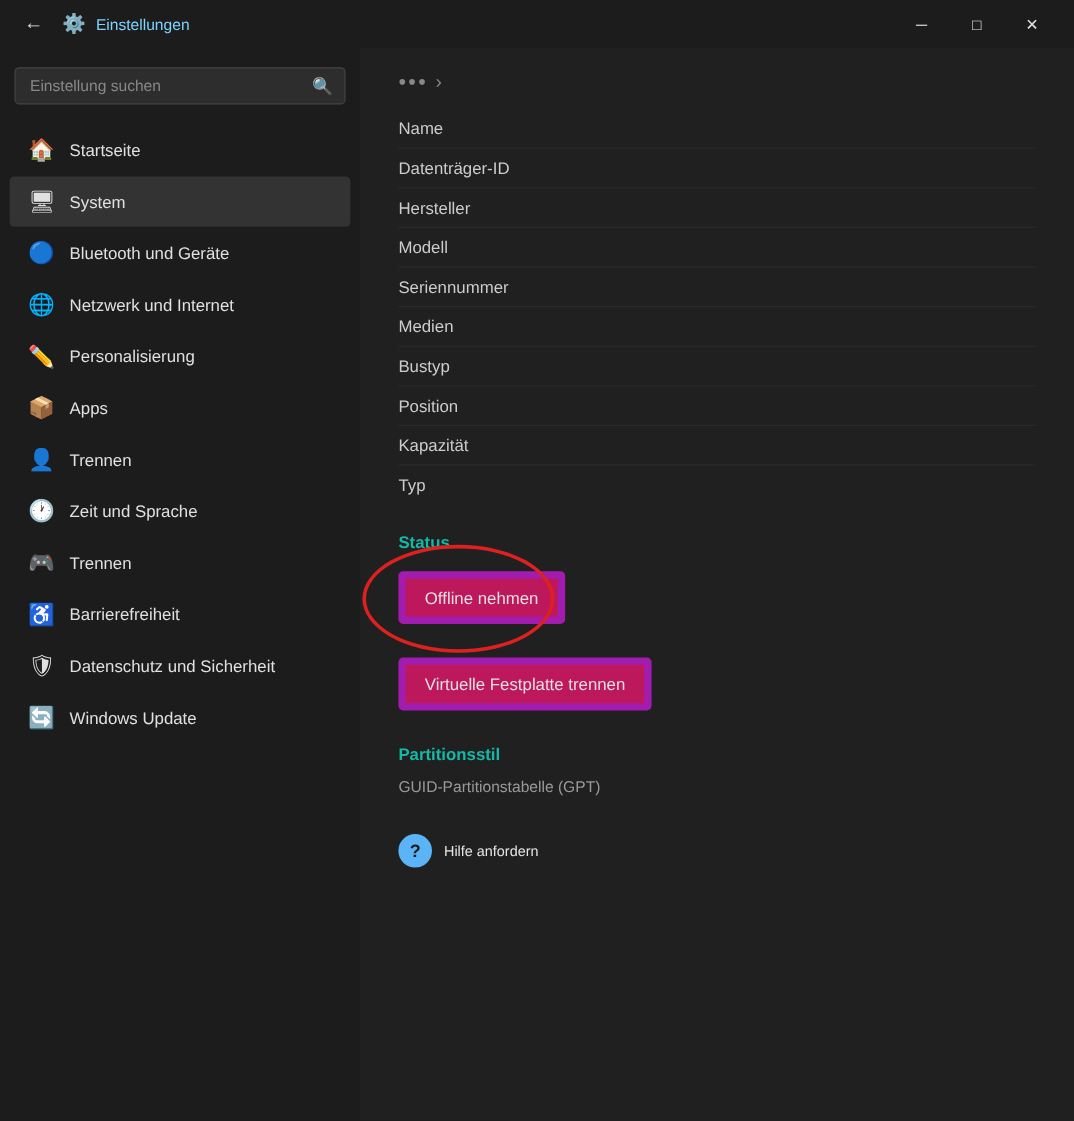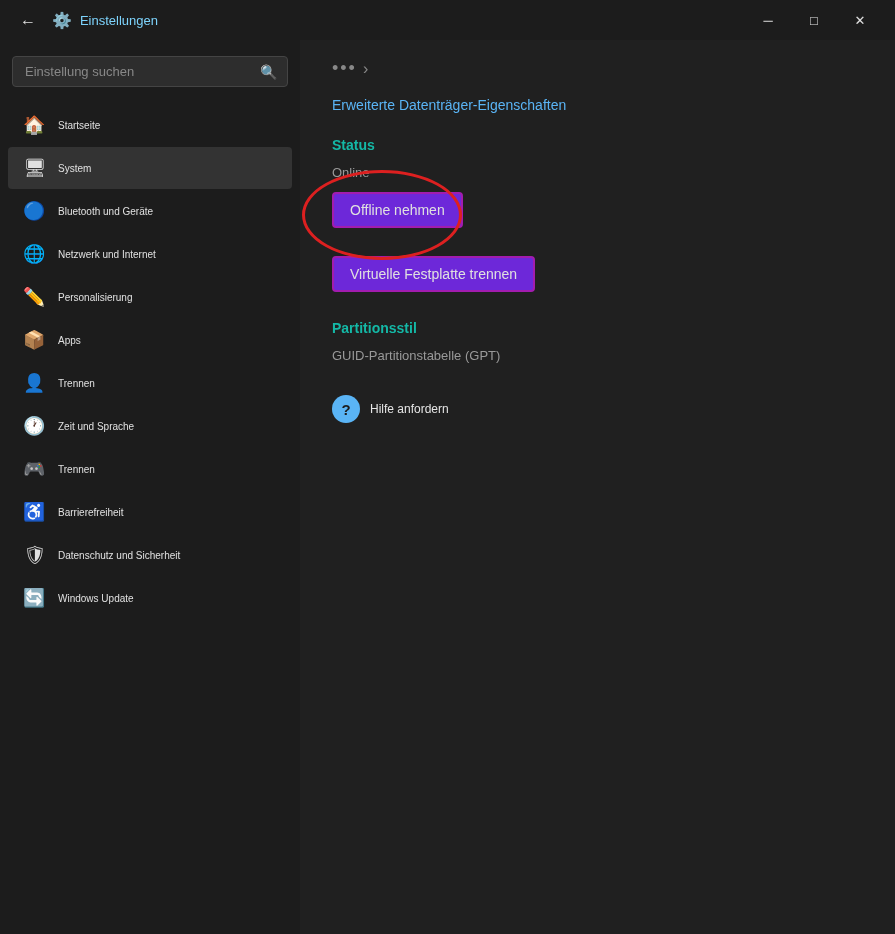--- a/index.html
+++ b/index.html
@@ -113,21 +113,21 @@
     .nav-item.active { background: #333; }
     .nav-icon {
       width: 22px;
       height: 22px;
       display: flex;
       align-items: center;
       justify-content: center;
       font-size: 18px;
       flex-shrink: 0;
     }
-    .nav-label { font-size: 10px; }
+    .nav-label { font-size: 14px; }
 
     
     .content {
       flex: 1;
       background: #202020;
       overflow-y: auto;
       padding: 0 32px 32px 32px;
     }
 
     
@@ -168,22 +168,22 @@
       margin-top: 8px;
     }
 
     .status-label {
       color: #999;
       font-size: 13px;
       margin-bottom: 8px;
     }
 
     .action-btn {
-      background: #6d28d9;
-      border: 2px solid #a21caf;
+      background: #be185d;
+      border: 6px solid #a21caf;
       border-radius: 4px;
       color: #e0e0e0;
       padding: 8px 16px;
       font-size: 14px;
       cursor: pointer;
       margin-top: 4px;
     }
 
     
     .circle-annotation {
@@ -301,28 +301,36 @@
       </div>
   </div>
 
   <div class="content">
 
     <div class="breadcrumb-bar">
       <span class="breadcrumb-dots">•••</span>
       <span class="breadcrumb-arrow">›</span>
     </div>
 
-
-    <div style="padding: 6px 0 16px 0;">
-      <a class="info-link">Erweiterte Datenträger-Eigenschaften</a>
-    </div>
+    <div class="info-section" id="info-rows-container">
+        <div class="info-row">Name</div>
+        <div class="info-row">Datenträger-ID</div>
+        <div class="info-row">Hersteller</div>
+        <div class="info-row">Modell</div>
+        <div class="info-row">Seriennummer</div>
+        <div class="info-row">Medien</div>
+        <div class="info-row">Bustyp</div>
+        <div class="info-row">Position</div>
+        <div class="info-row">Kapazität</div>
+        <div class="info-row">Typ</div>
+      </div>
+
 
     <div class="info-section">
       <div class="section-heading">Status</div>
-      <div class="status-label">Online</div>
       <div class="circle-annotation">
         <div class="red-circle"></div>
         <button class="action-btn">Offline nehmen</button>
       </div>
     </div>
 
     <div class="info-section" style="margin-top: 24px;">
       <button class="action-btn">Virtuelle Festplatte trennen</button>
     </div>
 

